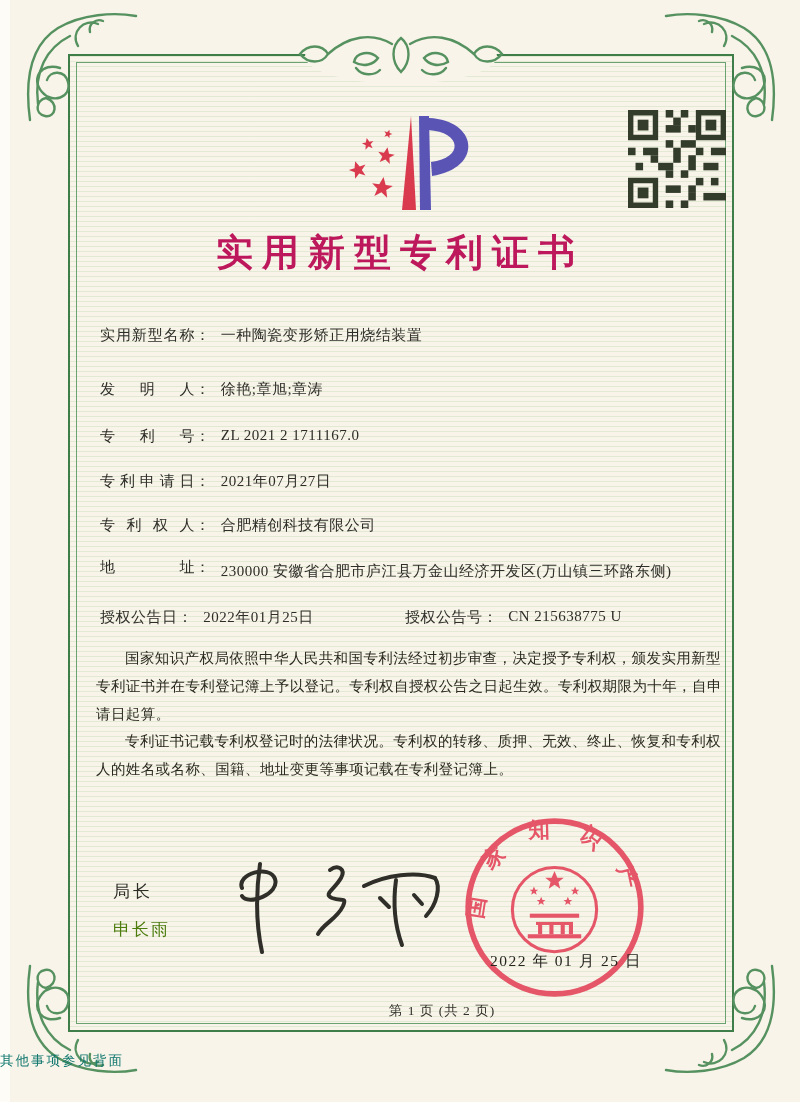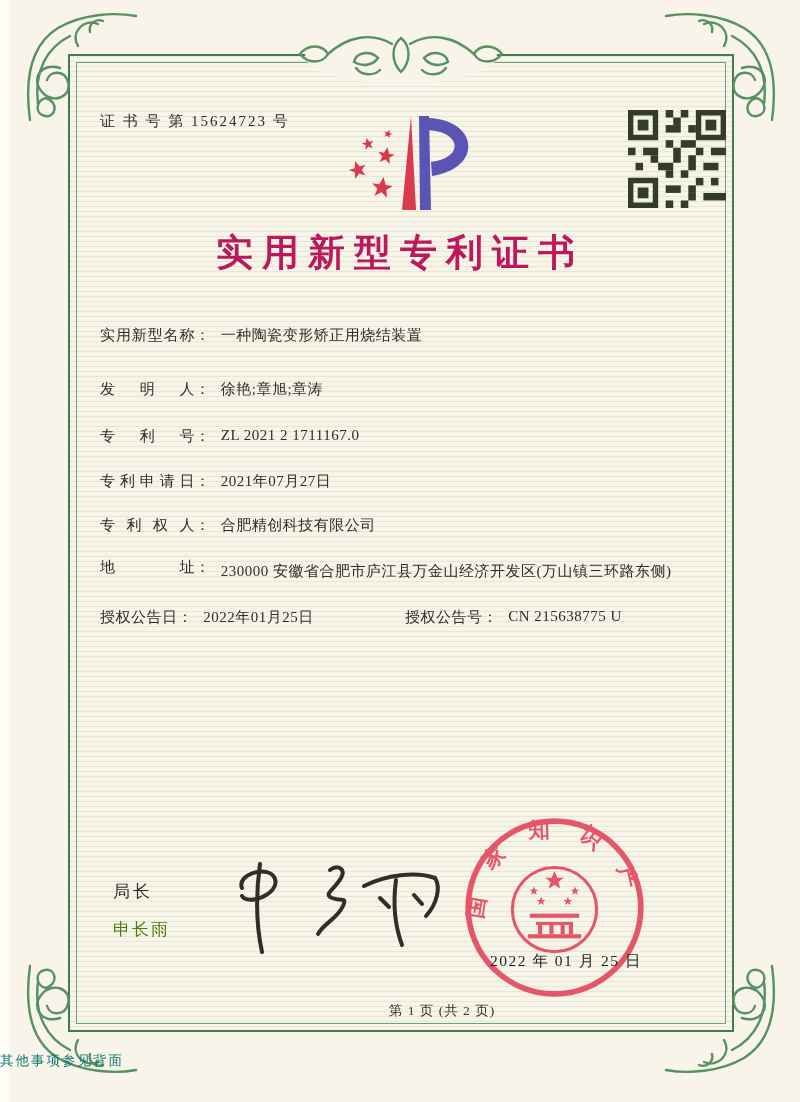--- a/index.html
+++ b/index.html
@@ -100,21 +100,20 @@
       <path d="M216,30 c-8,-10 -22,-10 -28,0 c6,10 20,10 28,0 z"></path>
       <path d="M188,30 C168,12 144,8 124,20"></path>
       <path d="M115,14 c-10,8 -10,24 0,34 c10,-10 10,-26 0,-34 z"></path>
       <path d="M92,34 c-8,-8 -22,-6 -24,4 c10,6 20,2 24,-4 z"></path>
       <path d="M138,34 c8,-8 22,-6 24,4 c-10,6 -20,2 -24,-4 z"></path>
       <path d="M70,44 c6,8 18,8 24,2"></path>
       <path d="M160,44 c-6,8 -18,8 -24,2"></path>
     </g>
   </svg>
 
-  <div class="certno">证 书 号 第 15624723 号</div>
 
   <svg class="logo" viewBox="0 0 160 102">
     <polygon points="79,4 70,98 84,98" fill="#d93a4e"></polygon>
     <path d="M87,4 L97,4 L99,98 L88,98 Z" fill="#5a55b5"></path>
     <path d="M97,6 C146,8 152,56 100,64 L99,50 C132,46 130,20 96,18 Z" fill="#5a55b5"></path>
     <use href="#star" fill="#d93a4e" transform="translate(56,22) scale(0.45) rotate(18)"></use>
     <use href="#star" fill="#d93a4e" transform="translate(36,32) scale(0.62) rotate(-12)"></use>
     <use href="#star" fill="#d93a4e" transform="translate(54,44) scale(0.88) rotate(10)"></use>
     <use href="#star" fill="#d93a4e" transform="translate(26,58) scale(0.92) rotate(-18)"></use>
     <use href="#star" fill="#d93a4e" transform="translate(50,76) scale(1.1) rotate(8)"></use>
@@ -186,20 +185,24 @@
   </div>
   <div class="row" style="top:608px;width:622px">
     <span class="lab natural">授权公告日</span><span class="colon">：</span>
     <span class="val">2022年01月25日</span>
     <span class="grantgroup2">
       <span class="lab natural">授权公告号</span><span class="colon">：</span>
       <span class="val">CN 215638775 U</span>
     </span>
   </div>
 
+  <div class="bodytext">
+    <p>国家知识产权局依照中华人民共和国专利法经过初步审查，决定授予专利权，颁发实用新型专利证书并在专利登记簿上予以登记。专利权自授权公告之日起生效。专利权期限为十年，自申请日起算。</p>
+    <p>专利证书记载专利权登记时的法律状况。专利权的转移、质押、无效、终止、恢复和专利权人的姓名或名称、国籍、地址变更等事项记载在专利登记簿上。</p>
+  </div>
 
   <div class="sig-title">局长</div>
   <div class="sig-name">申长雨</div>
   <svg class="autograph" viewBox="0 0 232 108">
     <g fill="none" stroke="#2f2e29" stroke-width="4" stroke-linecap="round" stroke-linejoin="round">
       <path d="M42,12 C38,40 38,72 44,100"></path>
       <path d="M24,36 C18,22 52,12 57,27 C62,42 30,54 24,44"></path>
       <path d="M112,18 C120,12 128,17 123,26 C116,38 105,42 114,46 C124,50 129,44 125,54 C119,67 106,71 100,82"></path>
       <path d="M146,34 C168,23 198,19 217,26"></path>
       <path d="M217,26 C223,35 219,52 208,64"></path>

